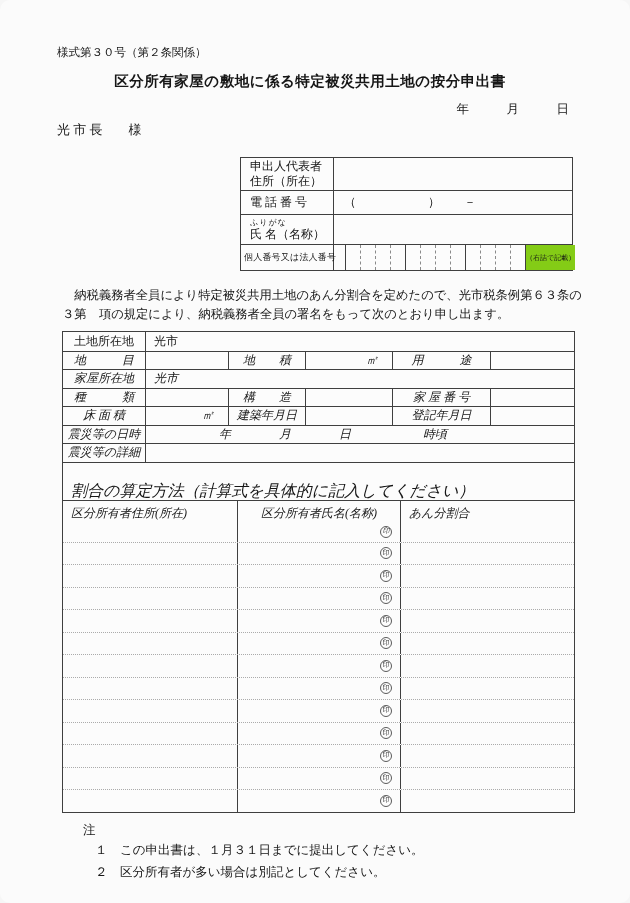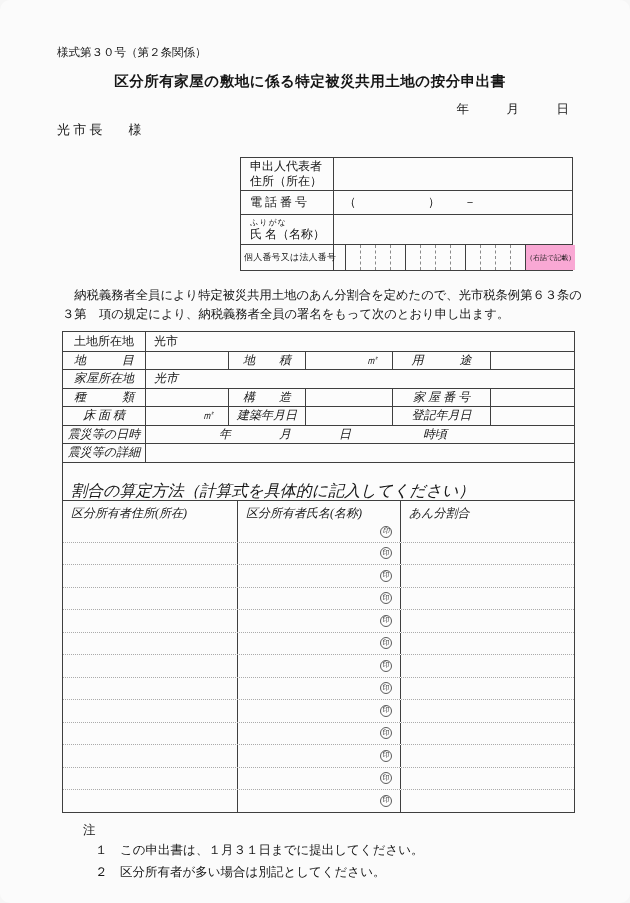--- a/index.html
+++ b/index.html
@@ -27,21 +27,21 @@
   .a-lbl .line { line-height:15px; }
   .furi { font-size:8px; line-height:9px; letter-spacing:1px; }
   .name-lbl { font-size:12px; line-height:14px; }
   .a-val { flex:1; display:flex; align-items:center; padding:0 10px; font-size:12px; white-space:nowrap; }
   .num-lbl { font-size:9px; padding-left:3px; letter-spacing:0.2px; }
   .digit-area { display:flex; align-items:stretch; }
   .lead-cell { width:12px; border-right:1px solid var(--bc); }
   .digit-group { display:flex; width:60px; border-right:1px solid var(--bc); }
   .digit-cell { flex:1; }
   .digit-cell + .digit-cell { border-left:1px dashed #8a8a8a; }
-  .num-note { flex:1; background:#f9a8d4; display:flex; align-items:center; justify-content:center; font-size:7px; white-space:nowrap; }
+  .num-note { flex:1; background:#84cc16; display:flex; align-items:center; justify-content:center; font-size:7px; white-space:nowrap; }
 
   
   .declaration { left:62px; top:286px; width:518px; font-size:12.3px; }
   .declaration div { line-height:19px; white-space:nowrap; }
 
   
   .main-table { left:62px; top:331px; width:513px; border:1px solid var(--bc); background:#fcfcfc; }
   .m-row { display:flex; align-items:stretch; }
   .m-row.bt { border-top:1px solid var(--bc);font-style:italic; }
   .rh-a { height:18.5px; } .rh-b { height:18px; } .rh-c { height:19px; }
@@ -51,21 +51,21 @@
   .lbl { justify-content:center; white-space:nowrap; }
   .val { padding:0 8px; white-space:nowrap; }
   .right { justify-content:flex-end; padding-right:14px; }
   .w83{width:83px} .w77{width:77px} .w87{width:87px} .w98{width:98px} .grow{flex:1}
   .dt-val { padding-left:73px; }
   .method-cell { flex:1; display:flex; align-items:flex-start; padding:18px 8px; font-size:16px; white-space:nowrap; }
 
   
   .sh { display:flex; align-items:flex-start; padding:4px 8px; font-size:12px; white-space:nowrap; }
   .sw1{width:175px} .sw2{width:163px} .sw3{flex:1}
-  .rel { position:relative; }
+  .rel { position:relative;justify-content:center; }
   .seal { display:inline-flex; align-items:center; justify-content:center;
           width:12px; height:12px; border:1px solid #5a5a5a; border-radius:50%;
           font-size:7px; line-height:1; color:#3a3a3a; background:transparent; flex:0 0 auto; }
   .seal-abs { position:absolute; right:8px; bottom:4px; }
   .sig-row { display:flex; align-items:stretch; height:22.5px; border-top:1px dotted #ababab; }
   .sig-c1 { width:175px; border-right:1px solid var(--bc); }
   .sig-c2 { width:163px; border-right:1px solid var(--bc); display:flex; align-items:center; justify-content:flex-end; padding-right:8px; }
   .sig-c3 { flex:1; }
 
   

